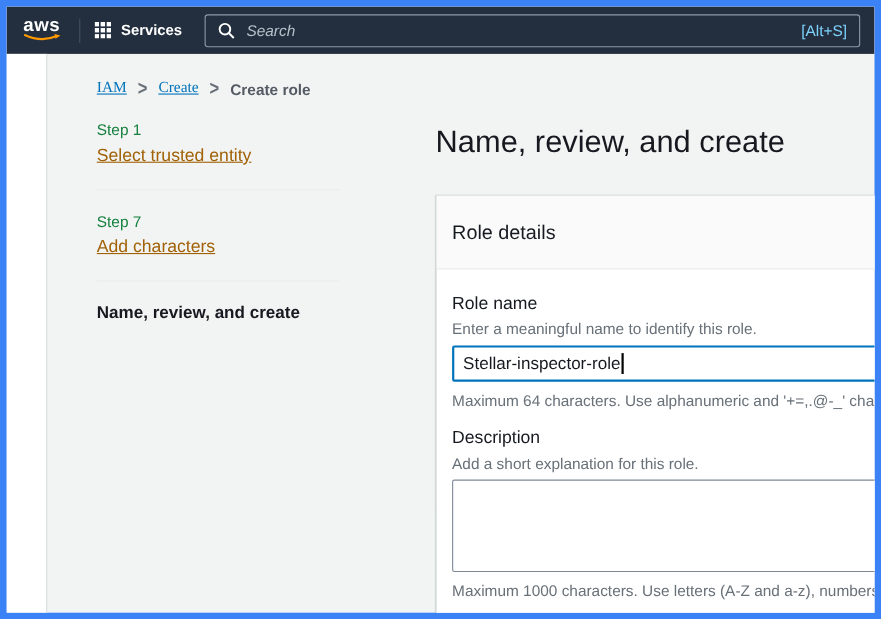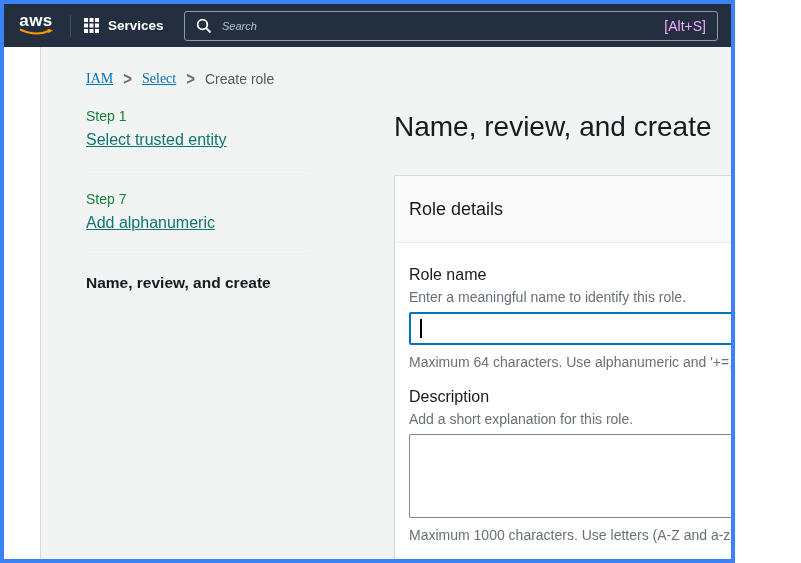--- a/index.html
+++ b/index.html
@@ -1,59 +1,59 @@
 <!DOCTYPE html>
 <html><head>
 <meta charset="utf-8">
 <style>
   html,body{margin:0;padding:0;background:#fff;}
   *{box-sizing:border-box;font-family:"Liberation Sans",sans-serif;}
 
   .frame{
-    position:relative;width:735px;height:563px;
-    border:4px solid #3b82f6;background:#f2f3f3;overflow:hidden;
+    position:relative;width:801px;height:563px;
+    border:6px solid #3b82f6;background:#f2f3f3;overflow:hidden;
   }
 
   
   .navbar{
     position:absolute;top:0;left:0;right:0;height:43px;
     background:#232f3e;display:flex;align-items:center;padding-left:14px;
   }
   .aws-logo{display:flex;flex-direction:column;align-items:center;cursor:pointer;margin-top:-2px;}
   .aws-logo .aws-text{color:#fff;font-weight:bold;font-size:17px;line-height:15px;letter-spacing:.5px;}
   .nav-divider{width:1px;height:22px;background:#454f5e;margin:0 13px 0 16px;}
   .services-btn{display:flex;align-items:flex-end;gap:9px;cursor:pointer;}
   .services-btn .label{color:#fff;font-size:13.5px;font-weight:bold;}
   .search-box{
     position:absolute;left:180px;right:13px;top:7px;height:30px;
     border:1px solid #8d99a8;border-radius:3px;background:#232f3e;
     display:flex;align-items:center;padding:0 11px;cursor:text;
   }
-  .search-box .placeholder{color:#b7c0cb;font-style:italic;font-size:11px;margin-left:10px;flex:1;}
-  .search-box .shortcut{color:#f0abfc;font-size:14px;}
+  .search-box .placeholder{color:#b7c0cb;font-style:italic;font-size:14px;margin-left:10px;flex:1;}
+  .search-box .shortcut{color:#7dd3fc;font-size:14px;}
 
   
   .left-rail{
     position:absolute;left:0;top:43px;bottom:0;width:37px;
     background:#ffffff;border-right:1px solid #d5dbdb;
   }
 
   
   .breadcrumb{
     position:absolute;left:82px;top:66px;
     display:flex;align-items:center;gap:10px;font-size:14px;
   }
   .breadcrumb a{color:#0073bb;text-decoration:underline;cursor:pointer;font-family:Liberation Serif, serif;}
   .breadcrumb .sep{color:#687078;font-size:15px;font-weight:bold;transform:scaleY(1.25);}
-  .breadcrumb .current{color:#545b64;font-weight:normal;}
+  .breadcrumb .current{color:#545b64;font-weight:bold;}
 
   
   .steps{position:absolute;left:82px;top:104px;width:221px;}
   .step-label{color:#15803d;font-size:14px;margin:0 0 7px 0;}
-  .step-link{color:#0f766e;font-size:16px;text-decoration:underline;cursor:pointer;display:inline-block;}
+  .step-link{color:#a16207;font-size:16px;text-decoration:underline;cursor:pointer;display:inline-block;}
   .step-current{color:#16191f;font-size:15.5px;font-weight:bold;}
   .step-divider{border:none;border-top:1px solid #eaeded;margin:21px 0 20px 0;}
 
   
   .main{position:absolute;left:390px;top:43px;width:560px;}
   .page-title{
     margin:0;padding-top:62px;font-size:28px;font-weight:400;color:#16191f;line-height:36px;
   }
   .card{
     margin-top:30px;background:#fff;border:1px solid #d5dbdb;border-radius:1px;
@@ -118,54 +118,55 @@
       <span class="placeholder">Search</span>
       <span class="shortcut">[Alt+S]</span>
     </div>
   </header>
 
   <div class="left-rail"></div>
 
   <nav class="breadcrumb">
     <a>IAM</a>
     <span class="sep">&gt;</span>
-    <a>Select</a>
+    <a>Create</a>
     <span class="sep">&gt;</span>
     <span class="current">Create role</span>
   </nav>
 
   <nav class="steps">
     <div class="step-group">
       <div class="step-label">Step 1</div>
       <a class="step-link">Select trusted entity</a>
     </div>
     <hr class="step-divider">
     <div class="step-group">
       <div class="step-label">Step 7</div>
-      <a class="step-link">Add alphanumeric</a>
+      <a class="step-link">Add characters</a>
     </div>
     <hr class="step-divider">
     <div class="step-group">
       <div class="step-current">Name, review, and create</div>
     </div>
   </nav>
 
   <main class="main">
     <h1 class="page-title">Name, review, and create</h1>
 
     <section class="card">
       <div class="card-header">
         <h2>Role details</h2>
       </div>
       <div class="card-body">
 
         <div class="field-group">
           <div class="field-label">Role name</div>
           <div class="field-help">Enter a meaningful name to identify this role.</div>
           <div class="fake-input" role="textbox">
+            <span>Stellar-inspector-role</span>
             <span class="text-caret"></span>
           </div>
           <div class="field-hint">Maximum 64 characters. Use alphanumeric and '+=,.@-_' characters.</div>
         </div>
 
         <div class="field-group">
           <div class="field-label">Description</div>
           <div class="field-help">Add a short explanation for this role.</div>
           <textarea class="desc-textarea" style=""></textarea>
           <div class="field-hint">Maximum 1000 characters. Use letters (A-Z and a-z), numbers (0-9), or hyphens (-).</div>

